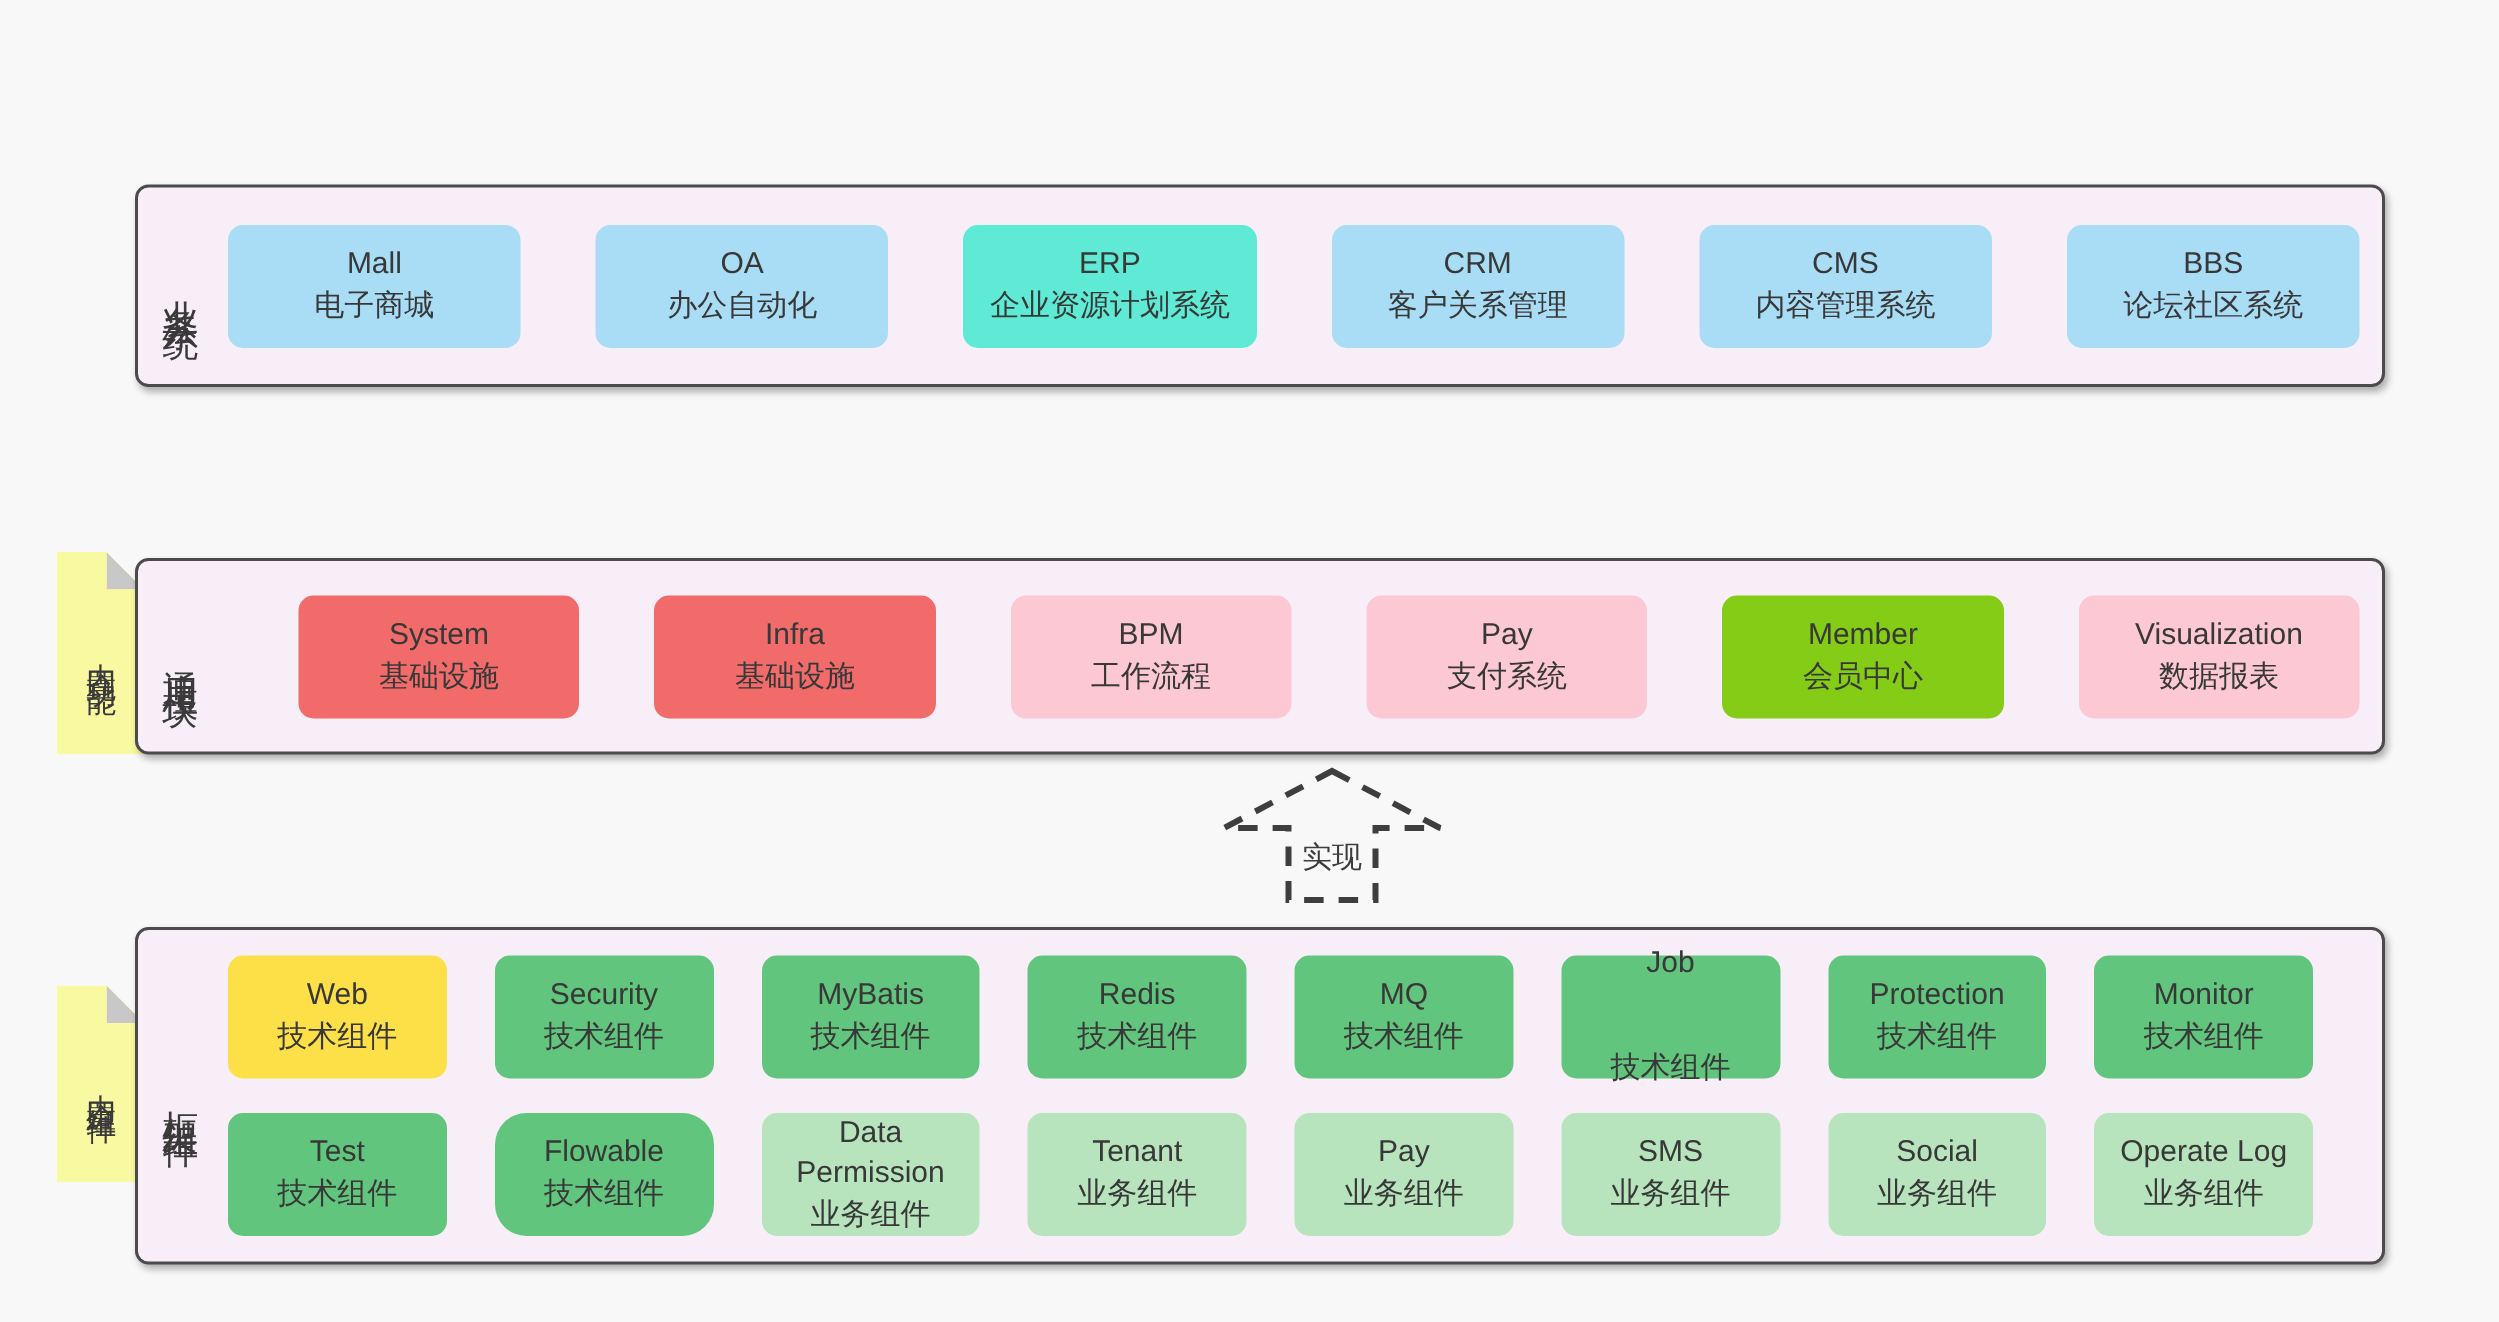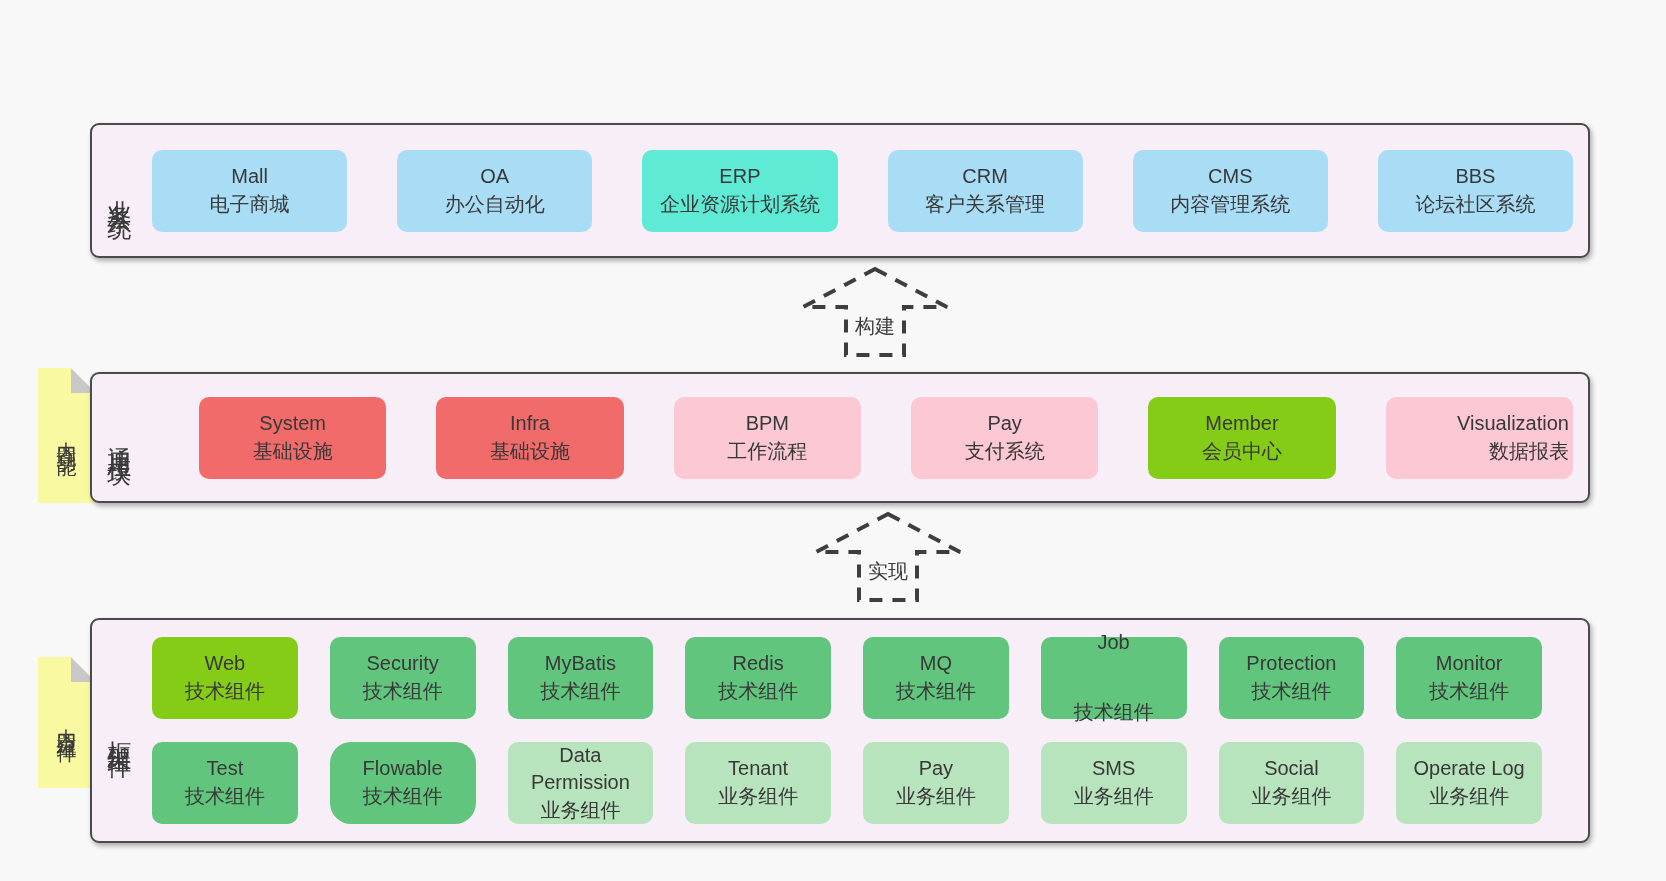--- a/index.html
+++ b/index.html
@@ -106,26 +106,20 @@
             <div>内容管理系统</div>
           </div>
           <div class="box" style="background: rgb(169, 220, 245);">
             <div>BBS</div>
             <div>论坛社区系统</div>
           </div>
         </div>
       </div>
   </section>
 
-  <div class="arrow arrow-0">
-    <svg viewBox="0 0 150 92">
-      <path class="arrow-path" d="M75 3 L147 41 L104 41 L104 89 L46 89 L46 41 L3 41 Z"></path>
-    </svg>
-    <span class="arrow-label">构建</span>
-  </div>
 
   <section class="layer layer-1">
     <div class="layer-label v-text">通用模块</div>
     <div class="rows">
         <div class="row">
           <div class="box" style="background: rgb(241, 107, 107); margin-left: 47px;">
             <div>System</div>
             <div>基础设施</div>
           </div>
           <div class="box" style="background: rgb(241, 107, 107);">
@@ -137,40 +131,40 @@
             <div>工作流程</div>
           </div>
           <div class="box" style="background: rgb(251, 200, 211);">
             <div>Pay</div>
             <div>支付系统</div>
           </div>
           <div class="box" style="background: #84cc16;">
             <div>Member</div>
             <div>会员中心</div>
           </div>
-          <div class="box" style="background: rgb(251, 200, 211); align-items: flex-end;">
+          <div class="box" style="background: rgb(251, 200, 211);">
             <div>Visualization</div>
             <div>数据报表</div>
           </div>
         </div>
       </div>
   </section>
 
   <div class="arrow arrow-1">
     <svg viewBox="0 0 150 92">
       <path class="arrow-path" d="M75 3 L147 41 L104 41 L104 89 L46 89 L46 41 L3 41 Z"></path>
     </svg>
     <span class="arrow-label">实现</span>
   </div>
 
   <section class="layer layer-2">
     <div class="layer-label v-text">框架组件</div>
     <div class="rows">
         <div class="row">
-          <div class="box" style="background: #84cc16;">
+          <div class="box" style="background: #fde047;">
             <div>Web</div>
             <div>技术组件</div>
           </div>
           <div class="box" style="background: rgb(98, 197, 125);">
             <div>Security</div>
             <div>技术组件</div>
           </div>
           <div class="box" style="background: rgb(98, 197, 125);">
             <div>MyBatis</div>
             <div>技术组件</div>

